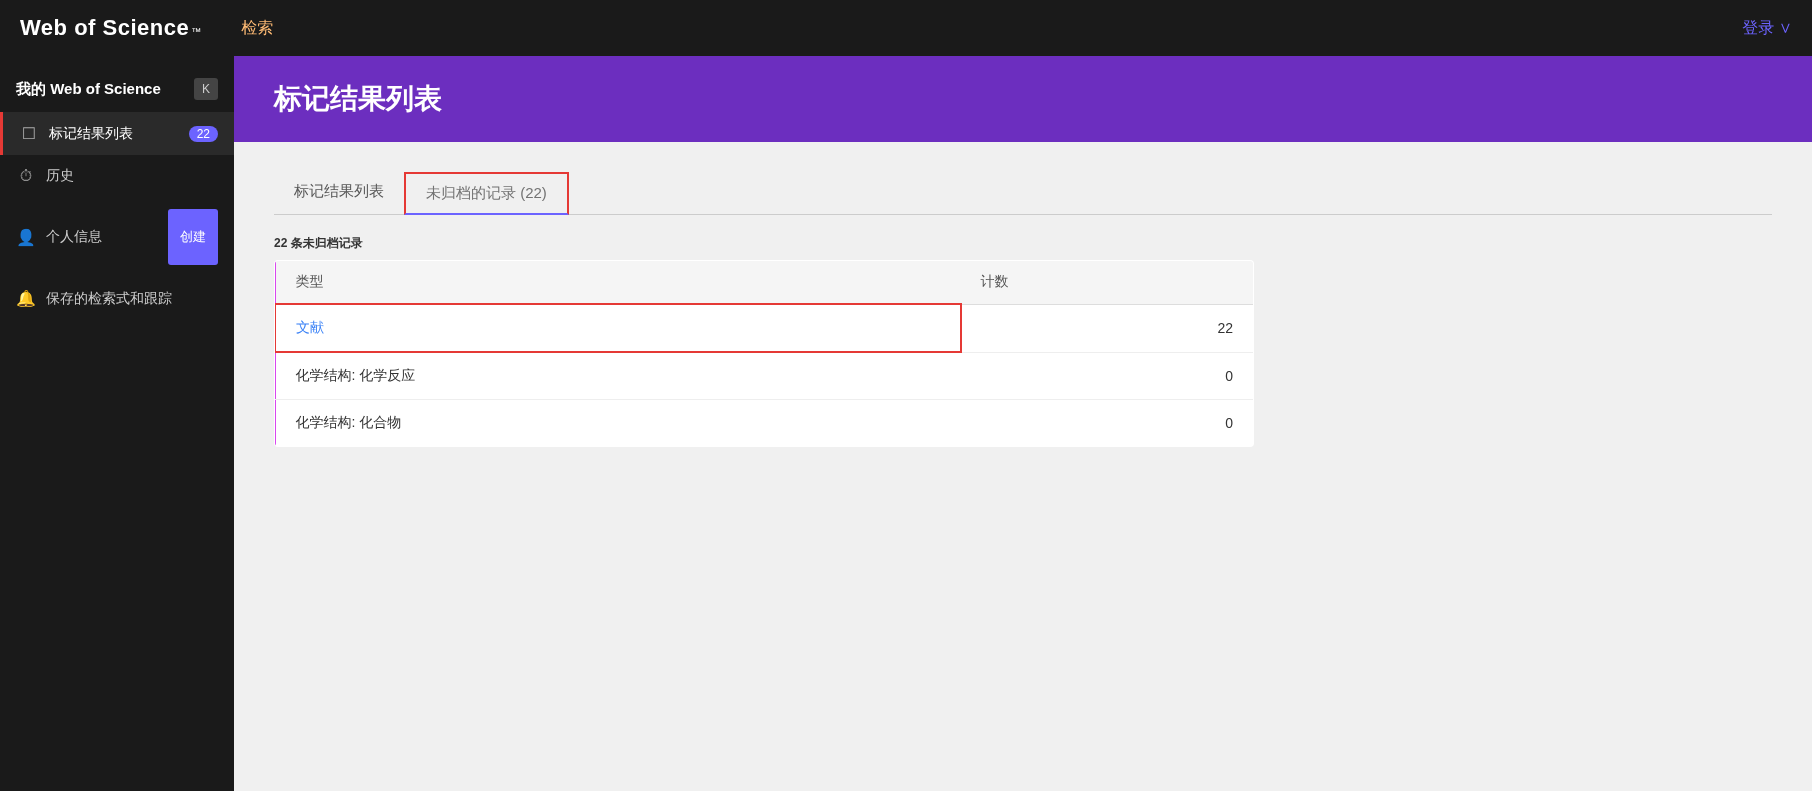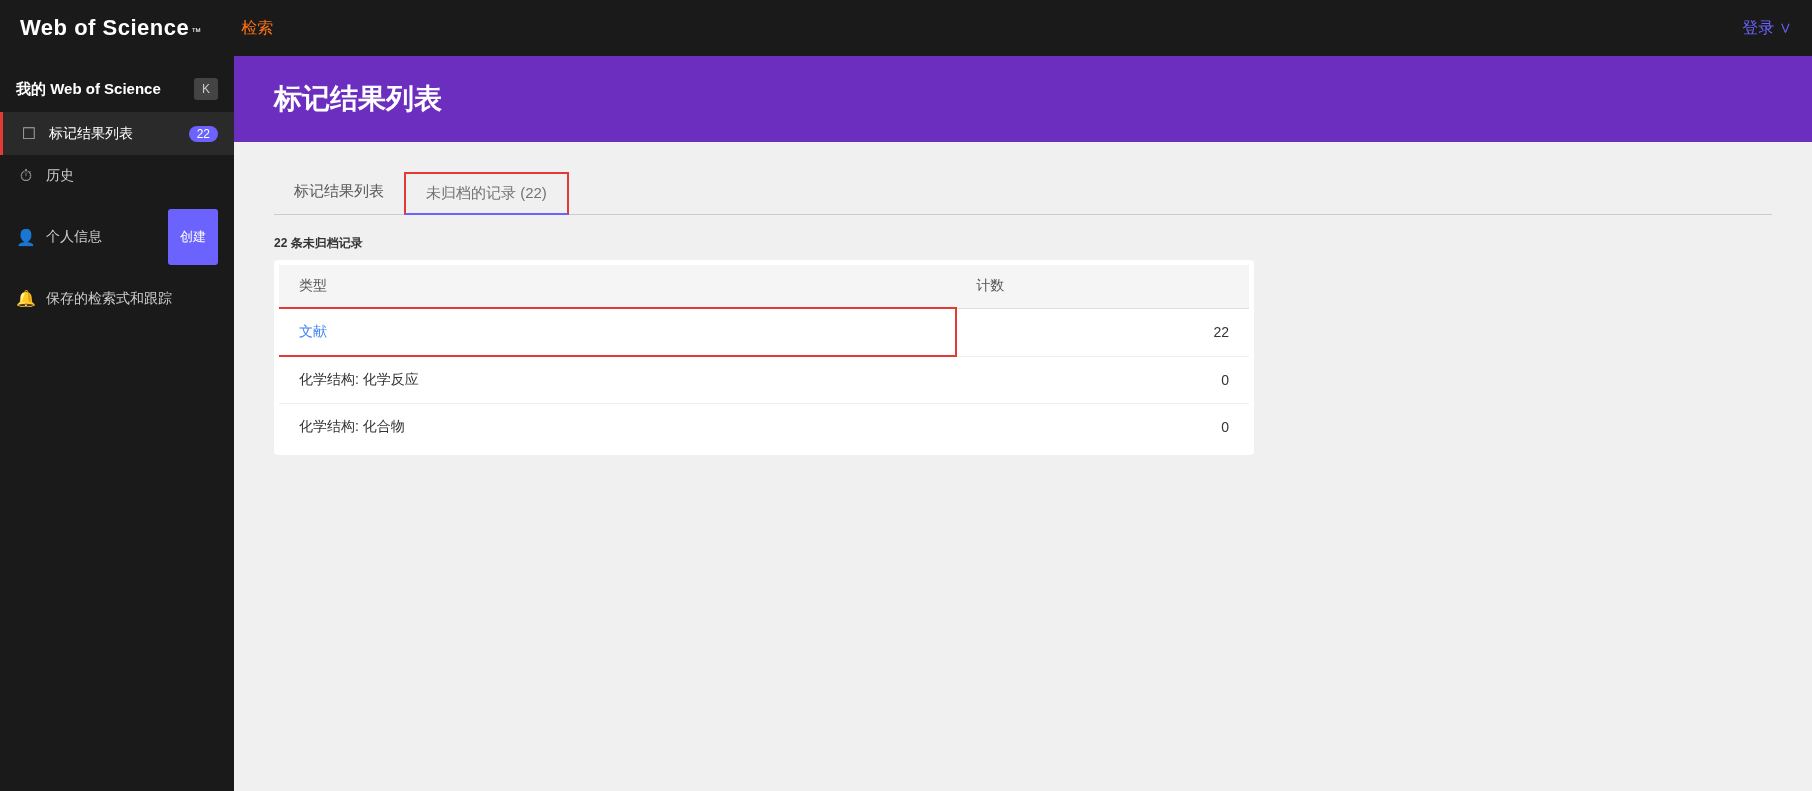--- a/index.html
+++ b/index.html
@@ -30,21 +30,21 @@
       font-size: 22px;
       font-weight: bold;
       letter-spacing: 0.5px;
     }
     .logo-tm {
       color: #fff;
       font-size: 10px;
       vertical-align: super;
     }
     .nav-link {
-      color: #f97316;
+      color: #fdba74;
       font-size: 16px;
       cursor: pointer;
       text-decoration: none;
     }
     .top-nav-right {
       color: #6c63ff;
       font-size: 16px;
       cursor: pointer;
     }
 
@@ -193,21 +193,21 @@
       color: #555;
       margin-bottom: 20px;
     }
 
     
     .data-table {
       width: 100%;
       max-width: 980px;
       border-collapse: collapse;
       background: #fff;
-      border: 5px solid #d946ef;
+      border: 1px solid #d946ef;
       border-radius: 4px;
       overflow: hidden;
     }
     .data-table thead tr {
       background: #f5f5f5;
       border-bottom: 1px solid #ddd;
     }
     .data-table th {
       text-align: left;
       padding: 12px 20px;

